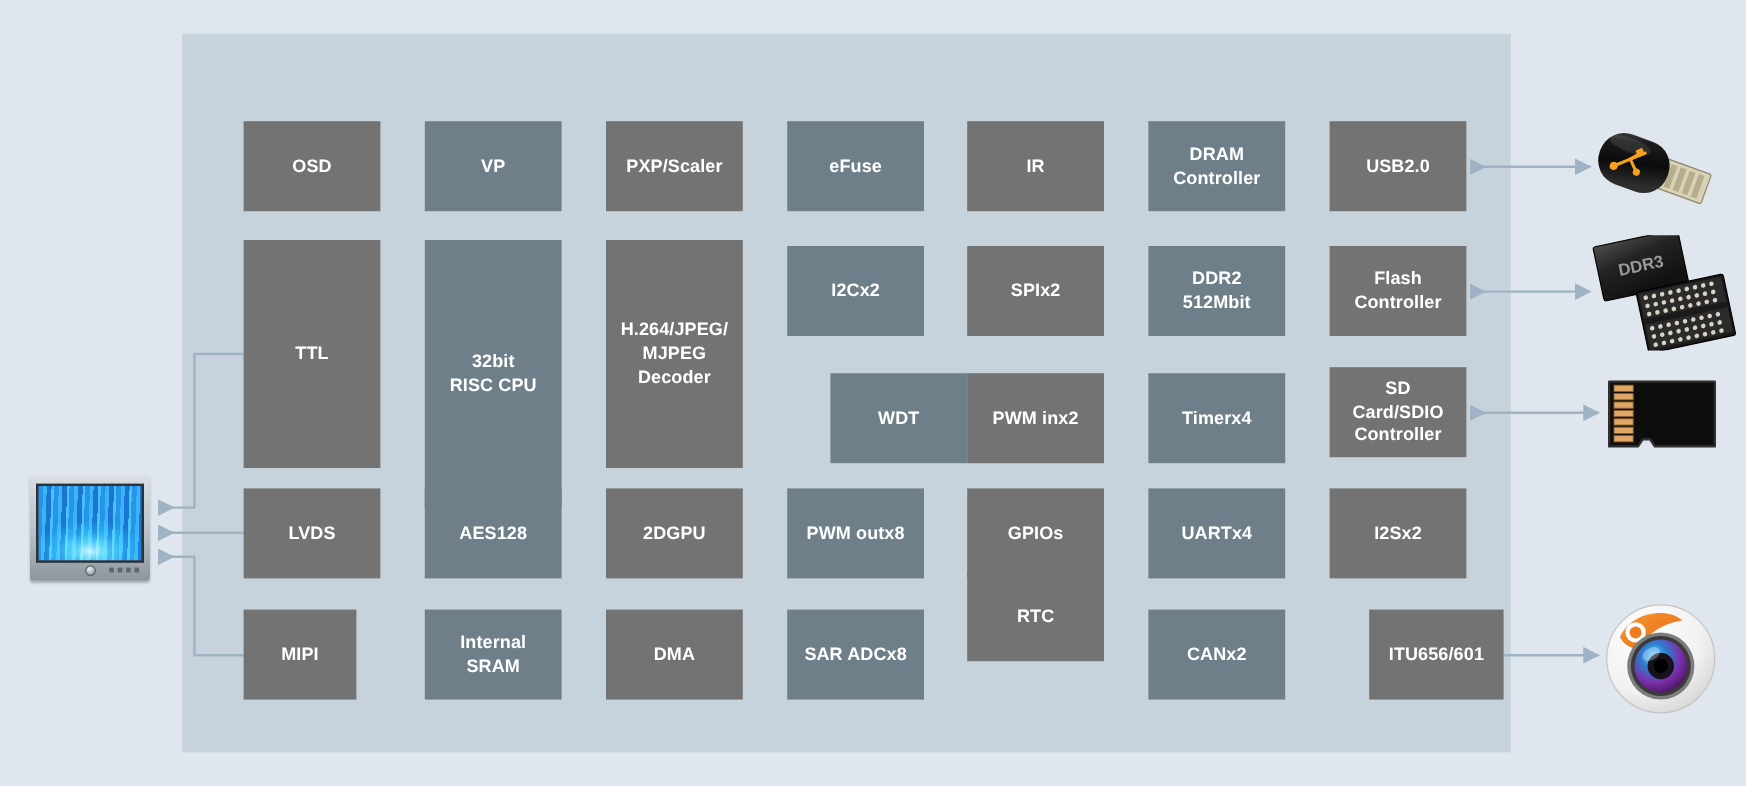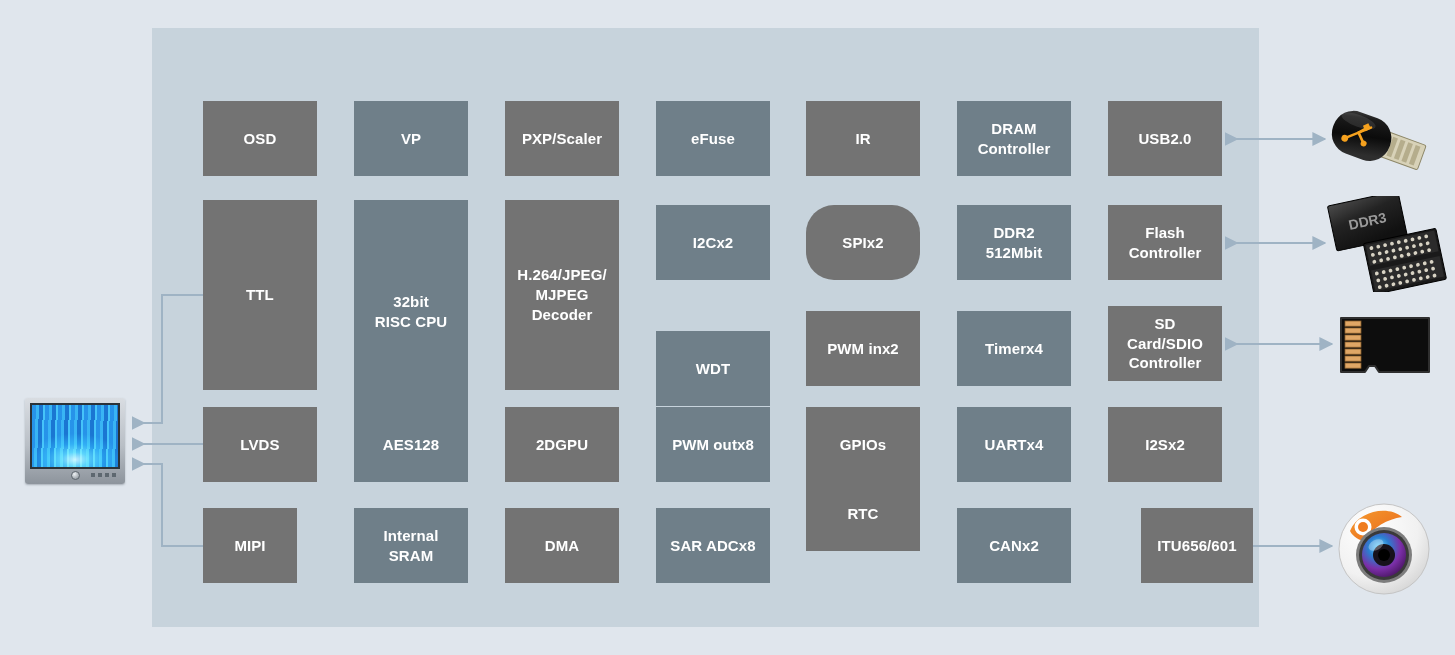--- a/index.html
+++ b/index.html
@@ -198,32 +198,32 @@
 RISC CPU</span>
       </div>
       <div class="blk red" style="left: 505px; top: 200px; width: 114px; height: 190px;">
         <span>H.264/JPEG/
 MJPEG
 Decoder</span>
       </div>
       <div class="blk gray" style="left: 656px; top: 205px; width: 114px; height: 75px;">
         <span>I2Cx2</span>
       </div>
-      <div class="blk red" style="left: 806px; top: 205px; width: 114px; height: 75px; border-radius: 28px;">
+      <div class="blk red" style="left: 806px; top: 205px; width: 114px; height: 75px;">
         <span>SPIx2</span>
       </div>
       <div class="blk gray" style="left: 957px; top: 205px; width: 114px; height: 75px;">
         <span>DDR2
 512Mbit</span>
       </div>
       <div class="blk red" style="left: 1108px; top: 205px; width: 114px; height: 75px;">
         <span>Flash
 Controller</span>
       </div>
-      <div class="blk gray" style="left: 656px; top: 311px; width: 114px; height: 75px; margin-top: 20px;">
+      <div class="blk gray" style="left: 692px; top: 311px; width: 114px; height: 75px;">
         <span>WDT</span>
       </div>
       <div class="blk red" style="left: 806px; top: 311px; width: 114px; height: 75px;">
         <span>PWM inx2</span>
       </div>
       <div class="blk gray" style="left: 957px; top: 311px; width: 114px; height: 75px;">
         <span>Timerx4</span>
       </div>
       <div class="blk red" style="left: 1108px; top: 306px; width: 114px; height: 75px;">
         <span>SD

